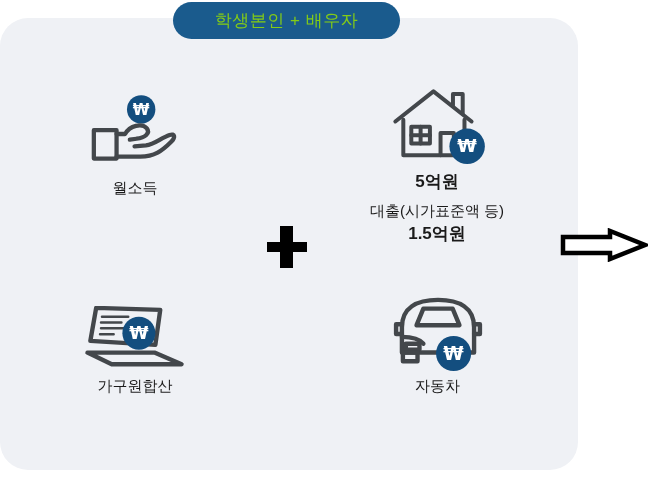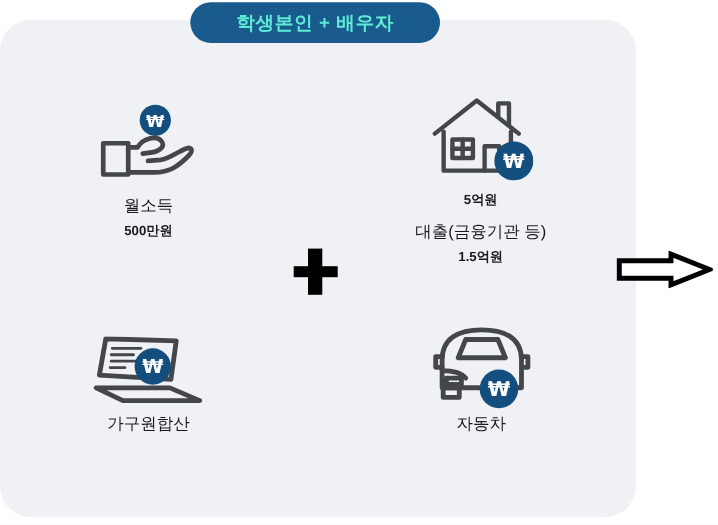--- a/index.html
+++ b/index.html
@@ -9,28 +9,28 @@
     overflow:hidden;
   }
   .panel{
     position:absolute;left:0;top:18px;width:578px;height:452px;
     background:#EFF1F5;border-radius:28px;
   }
   .badge{
     position:absolute;left:173px;top:2px;width:227px;height:37px;
     background:#1A5B8D;border-radius:19px;z-index:3;
     display:flex;align-items:center;justify-content:center;
-    color:#5eead4;font-weight:bold;font-size:17px;letter-spacing:0.5px;
+    color:#84cc16;font-weight:normal;font-size:17px;letter-spacing:0.5px;
   }
   .item{
     position:absolute;display:flex;flex-direction:column;align-items:center;
     text-align:center;z-index:2;
   }
   .item .label{font-size:15px;line-height:19px;}
-  .item .value{font-size:12px;font-weight:bold;line-height:21px;margin-top:3px;}
+  .item .value{font-size:17px;font-weight:bold;line-height:21px;margin-top:3px;}
   .group2{margin-top:9px;display:flex;flex-direction:column;align-items:center;}
   .icon-wrap{display:flex;justify-content:center;margin-bottom:4px;}
   .st{fill:none;stroke:#43474B;stroke-width:4.5;stroke-linecap:round;stroke-linejoin:round;}
   .st-thin{fill:none;stroke:#43474B;stroke-width:2.6;stroke-linecap:round;}
   .coin{fill:#134E7F;}
   .coin-txt{fill:#ffffff;font-weight:bold;text-anchor:middle;font-family:"DejaVu Sans","Liberation Sans",sans-serif;}
   .plus{position:absolute;left:267px;top:226px;width:40px;height:42px;z-index:2;}
   .plus .v{position:absolute;left:13px;top:0;width:13px;height:42px;background:#000;}
   .plus .h{position:absolute;left:0;top:16px;width:40px;height:10px;background:#000;}
   .arrow{position:absolute;left:560px;top:228px;z-index:2;}
@@ -48,39 +48,38 @@
   <div class="icon-wrap">
     <svg width="89" height="80" viewBox="0 0 94 84">
       <circle class="coin" cx="53" cy="16" r="15"></circle>
       <text class="coin-txt" x="53" y="22" font-size="16">₩</text>
       <rect class="st" x="3" y="38" width="24" height="30"></rect>
       <path class="st" d="M27 42 L36 42 C41 33 54 30 59 36 C63 41 57 46 48 47 L41 48"></path>
       <path class="st" d="M27 66 L52 66 C67 66 75 60 85 50 C89 46 89 41 83 43 C74 46 67 53 58 54 L46 55"></path>
     </svg>
   </div>
   <div class="label">월소득</div>
-  <div class="value">500만원</div>
 </div>
 
 <div class="item" style="left:347px;top:86px;width:180px;">
   <div class="icon-wrap">
     <svg width="96" height="78" viewBox="0 0 108 88">
       <path class="st" d="M7 40 L50 6 L93 40"></path>
       <path class="st" d="M72 22 L72 9 L83 9 L83 31"></path>
       <path class="st" d="M16 38 L16 78 L85 78 L85 38"></path>
       <rect class="st" x="25" y="46" width="21" height="19" stroke-width="3.6"></rect>
       <path class="st" d="M35.5 46 L35.5 65 M25 55.5 L46 55.5" stroke-width="3.6"></path>
       <path class="st" d="M58 78 L58 53 L73 53 L73 78"></path>
       <circle class="coin" cx="88" cy="68" r="20"></circle>
       <text class="coin-txt" x="88" y="75" font-size="20">₩</text>
     </svg>
   </div>
   <div class="value">5억원</div>
   <div class="group2">
-    <div class="label">대출(금융기관 등)</div>
+    <div class="label">대출(시가표준액 등)</div>
     <div class="value">1.5억원</div>
   </div>
 </div>
 
 <div class="item" style="left:45px;top:306px;width:180px;">
   <div class="icon-wrap">
     <svg width="104" height="66" viewBox="0 0 104 68">
       <polygon class="st" points="12,2 78,4 73,40 6,36" stroke-width="4"></polygon>
       <path class="st-thin" d="M18 11 L45 11 M17 17 L38 17 M17 23 L42 23 M16 29 L30 29"></path>
       <polygon class="st" points="3,48 72,48 100,60 28,60" stroke-width="4"></polygon>

